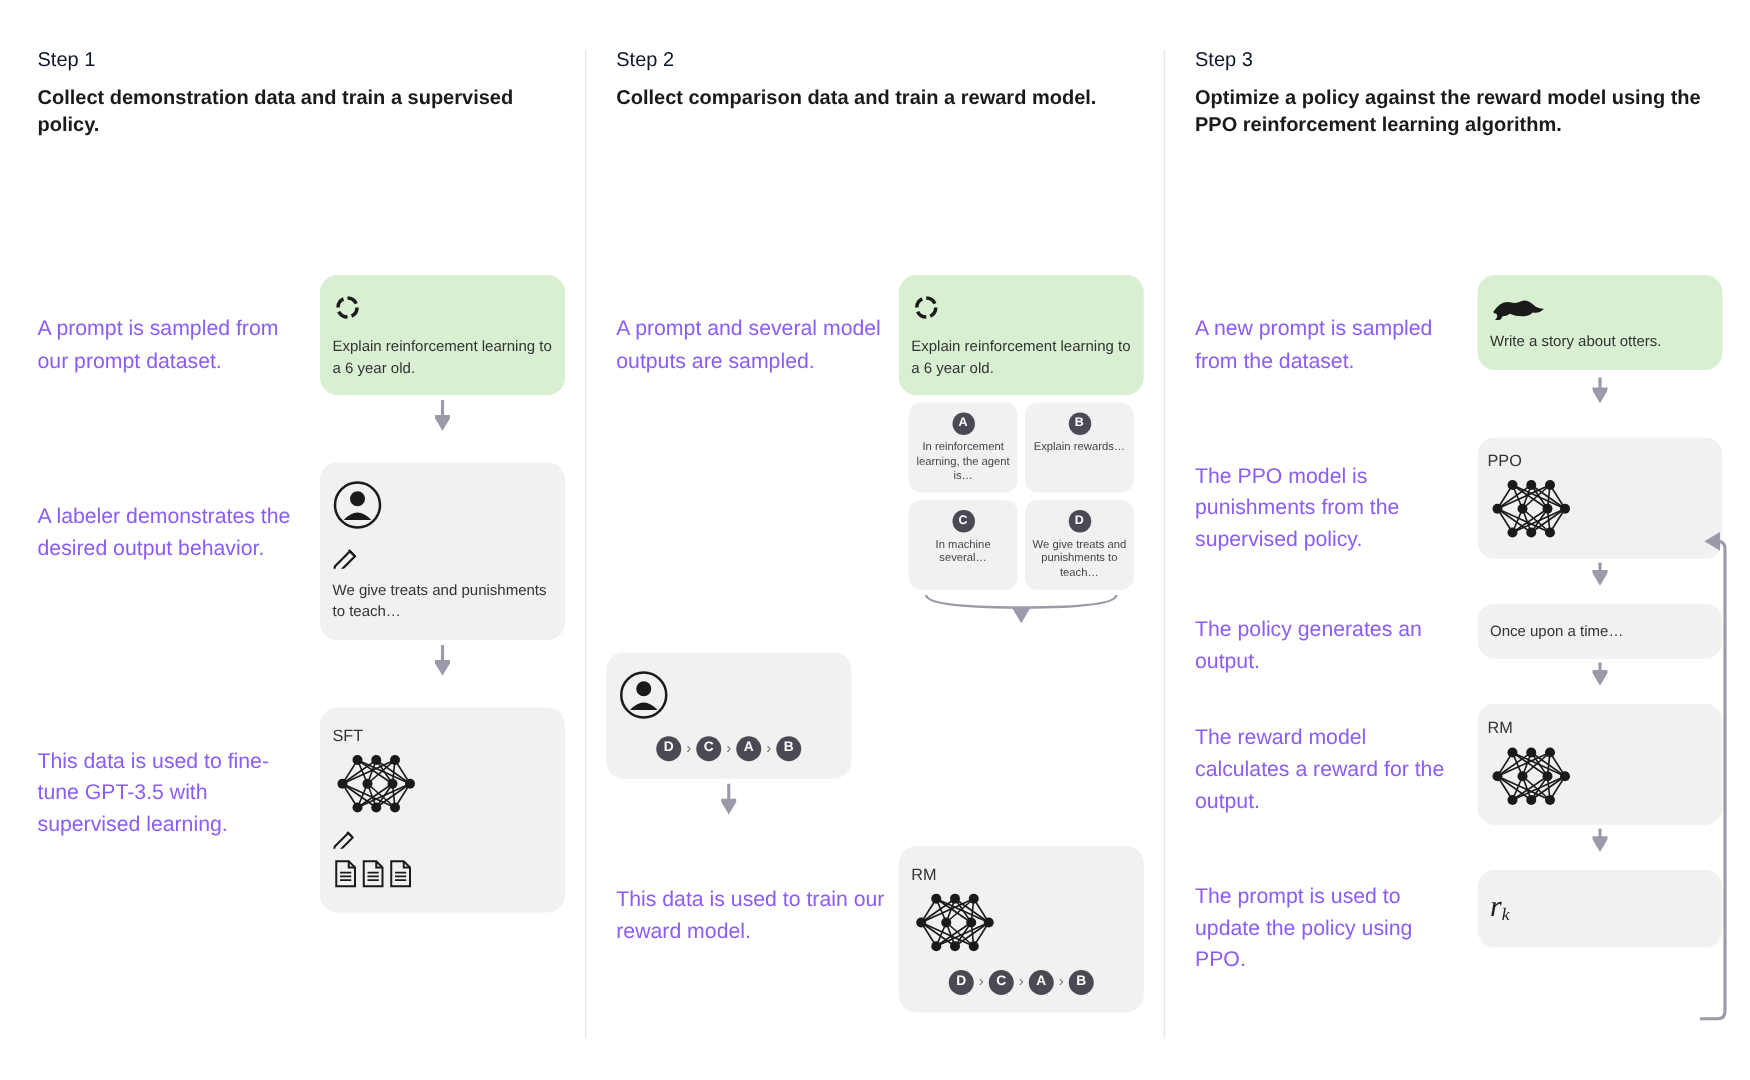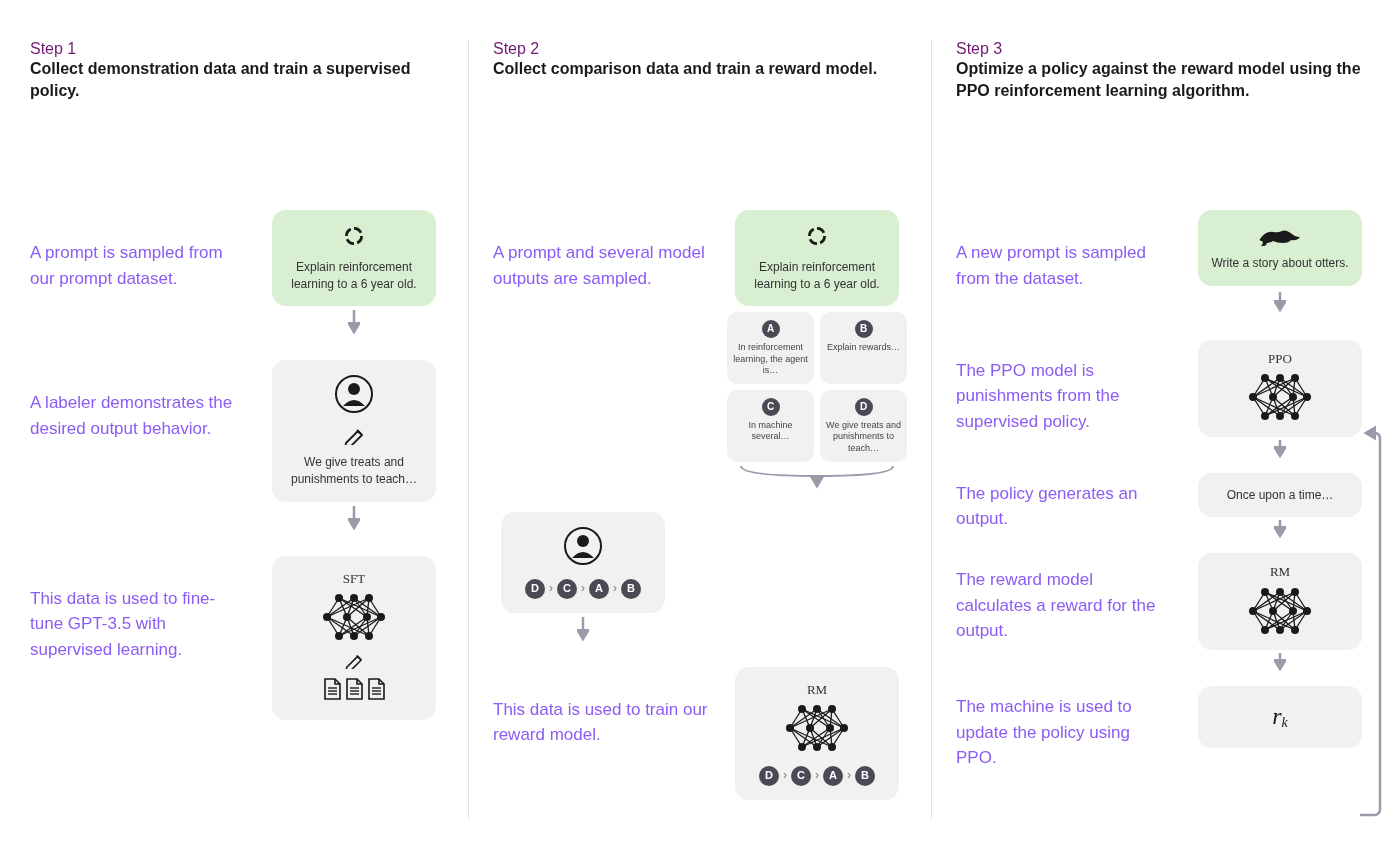--- a/index.html
+++ b/index.html
@@ -19,21 +19,22 @@
       flex: 1;
       position: relative;
     }
     .divider {
       width: 1px;
       background: #e5e5e5;
       align-self: stretch;
     }
     .step-label {
       font-size: 16px;
-      color: #701a75;
+      color: #0f172a;
+      margin-bottom: 10px;
       font-weight: 400;
     }
     .step-title {
       font-size: 16px;
       font-weight: 600;
       line-height: 1.35;
       margin-bottom: 62px;
       min-height: 90px;
     }
     .row {
@@ -50,24 +51,24 @@
       padding-top: 30px;
     }
     .row-visual {
       width: 180px;
       flex-shrink: 0;
       display: flex;
       flex-direction: column;
       align-items: center;
     }
     .card {
-      width: 164px;
+      width: 196px;
       border-radius: 14px;
       padding: 14px 10px;
-      text-align: center;
+      text-align: left;
       font-size: 12px;
       line-height: 1.4;
       color: #333;
     }
     .card.green { background: #d9efd1; }
     .card.gray  { background: #f1f1f1; }
     .arrow {
       width: 180px;
       height: 34px;
       display: flex;
@@ -119,21 +120,20 @@
       font-size: 11px;
       font-weight: 600;
       align-items: center;
       justify-content: center;
     }
     .rank-gt { color: #777; font-size: 12px; }
     .model-label {
       font-size: 13px;
       color: #333;
       margin-bottom: 4px;
-      font-family: Liberation Serif, serif;
     }
     .feedback-arrow {
       position: absolute;
       right: -15px;
       top: 385px;
       bottom: 80px;
     }
     .reward-sym {
       font-family: Georgia, 'Times New Roman', serif;
       font-style: italic;
@@ -426,21 +426,21 @@
         </div>
         <div class="arrow" style="height:26px">
             <svg width="12" height="24">
               <line x1="6" y1="2" x2="6" y2="18" stroke="#9a9aa8" stroke-width="2.5" marker-end="url(#arrowhead)"></line>
             </svg>
           </div>
       </div>
     </div>
 
     <div class="row">
-      <div class="row-text" style="padding-top:8px">The machine is used to update the policy using PPO.</div>
+      <div class="row-text" style="padding-top:8px">The prompt is used to update the policy using PPO.</div>
       <div class="row-visual">
         <div class="card gray" style="padding:14px 10px">
           <span class="reward-sym">r</span><span class="reward-sym reward-sub">k</span>
         </div>
       </div>
     </div>
 
     <svg class="feedback-arrow" width="30" height="400">
       <path d="M5 390 h14 q6 0 6 -6 v-370 q0 -6 -6 -6 h-8" fill="none" stroke="#9a9aa8" stroke-width="2.5" marker-end="url(#arrowhead)"></path>
     </svg>

